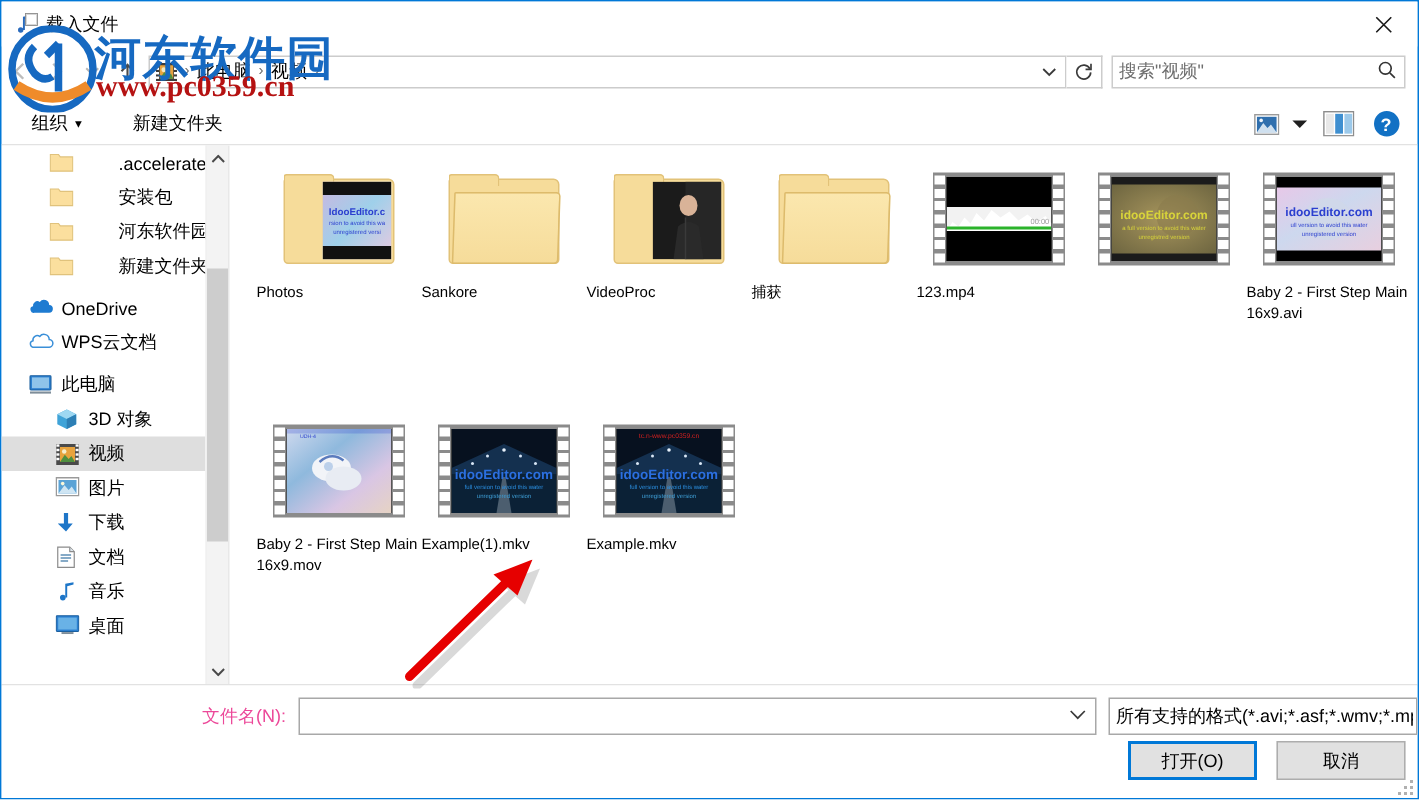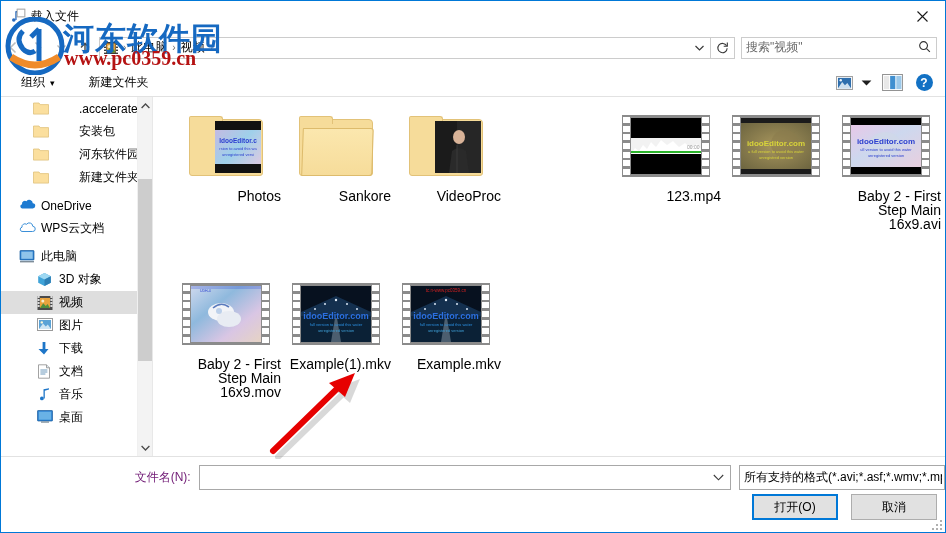--- a/index.html
+++ b/index.html
@@ -135,28 +135,28 @@
     position: absolute; left: 0; width: 15px; background: #cdcdcd;
   }
 
   #filepane {
     flex: 1; height: 359px; background: #fff; position: relative;
     border-left: 1px solid #e8e8e8;
   }
 
   
   .fileitem {
-    position: absolute; width: 110px; text-align: right;
+    position: absolute; width: 110px; text-align: left;
   }
   .thumbwrap {
     width: 110px; height: 82px; display: flex;
     align-items: center; justify-content: center;
   }
   .fname {
-    font-size: 14px; color: #000; line-height: 14px;
+    font-size: 10px; color: #000; line-height: 14px;
     word-wrap: break-word; margin-top: 2px;
   }
 
   
   .folder { position: relative; width: 74px; height: 60px; }
   .folder .back {
     position: absolute; left: 0; top: 3px; width: 74px; height: 57px;
     background: #f6dc9a; border: 1px solid #e2c278;
     border-radius: 2px 4px 3px 3px;
   }
@@ -197,21 +197,21 @@
     position: absolute; left: 0; top: 455px; width: 944px; height: 1px; background: #e2e2e2;
   }
   #bottom {
     position: absolute; left: 0; top: 456px; width: 944px; height: 75px; background: #fff;
   }
   #fnrow {
     position: absolute; left: 0; top: 7px; width: 944px; height: 26px;
     display: flex; align-items: center;
   }
   #fnlabel {
-    width: 60px; text-align: right; font-size: 12px; color: #701a75;
+    width: 60px; text-align: right; font-size: 12px; color: #ec4899;
     margin-left: 130px; margin-right: 8px; white-space: nowrap;
   }
   #fninput {
     width: 535px; height: 25px; border: 1px solid #a8a8a8; background: #fff;
     display: flex; align-items: center; padding: 0 2px 0 5px;
   }
   #fninput .val { flex: 1; font-size: 12px; color: #000; }
   #fninput .dd {
     width: 20px; text-align: center; font-size: 10px; color: #3a3a3a;
   }
@@ -619,20 +619,30 @@
                 <ellipse cx="24" cy="16" rx="6" ry="7" fill="#d9b398"></ellipse>
                 <path d="M14 52 L17 30 Q24 24 31 30 L34 52 Z" fill="#2a2a2a"></path>
                 <path d="M22 24 L22 52" stroke="#3a3a3a" stroke-width="1"></path>
               </svg>
             </div>
           </div>
         </div>
         <div class="fname">VideoProc</div>
       </div>
 
+      <div class="fileitem" style="left:348px; top:8px">
+        <div class="thumbwrap">
+          <div class="folder">
+            <div class="back"></div>
+              <div class="tab"></div>
+              <div class="front"></div>
+          </div>
+        </div>
+        <div class="fname">捕获</div>
+      </div>
 
       <div class="fileitem" style="left:458px; top:8px">
         <div class="thumbwrap">
           <div class="film">
             <div class="perfL">
                 <i></i>
                 <i></i>
                 <i></i>
                 <i></i>
                 <i></i>

